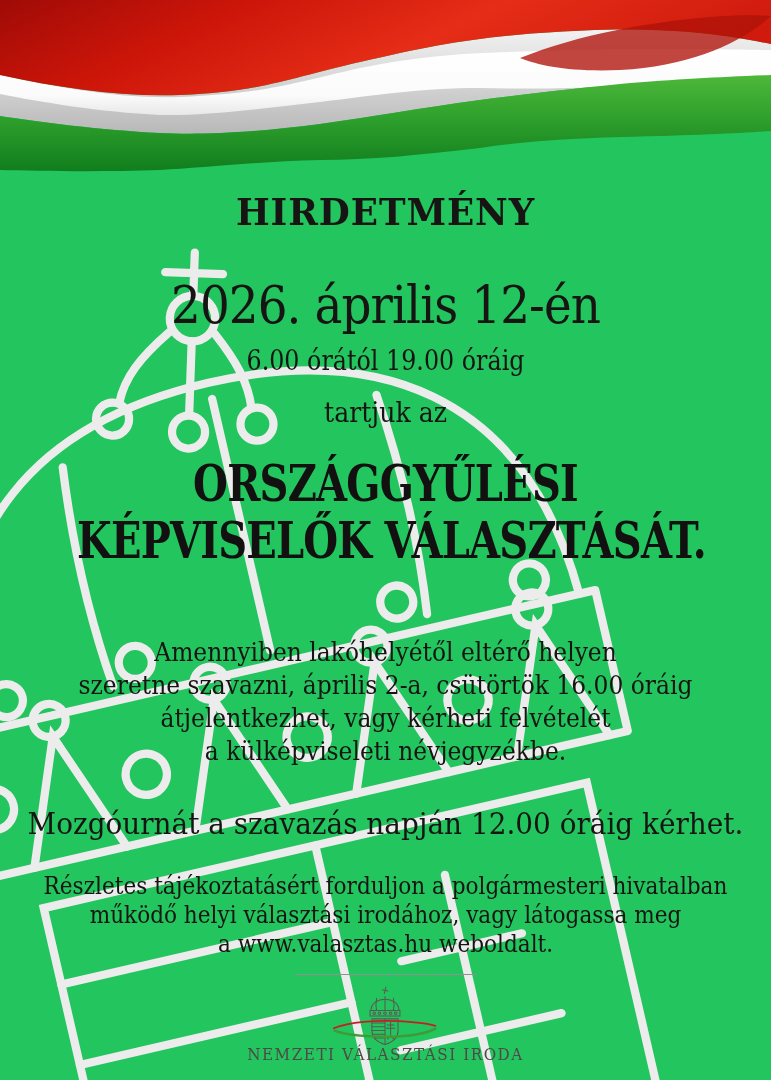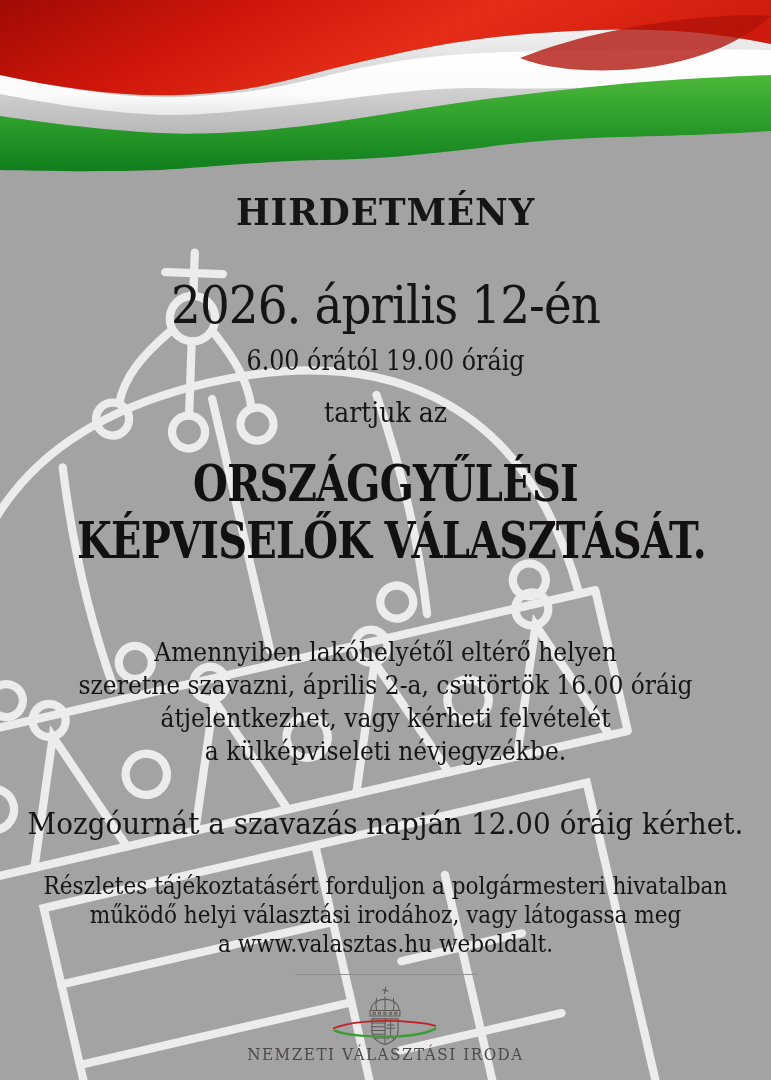--- a/index.html
+++ b/index.html
@@ -1,18 +1,18 @@
 <!DOCTYPE html>
 <html><head>
 <meta charset="utf-8">
 <style>
   html,body{margin:0;padding:0;background:#fff;}
   .page{
     position:relative; width:771px; height:1080px; overflow:hidden;
-    background:#a3a3a3; font-family:"DejaVu Serif", serif; color:#171514;
+    background:#22c55e; font-family:"DejaVu Serif", serif; color:#171514;
   }
   
   .watermark{
     position:absolute; left:-300px; top:238px;
     transform:rotate(-13deg); transform-origin:50% 0;
     pointer-events:none;
   }
   
   .flag{position:absolute; left:0; top:0;}
   

